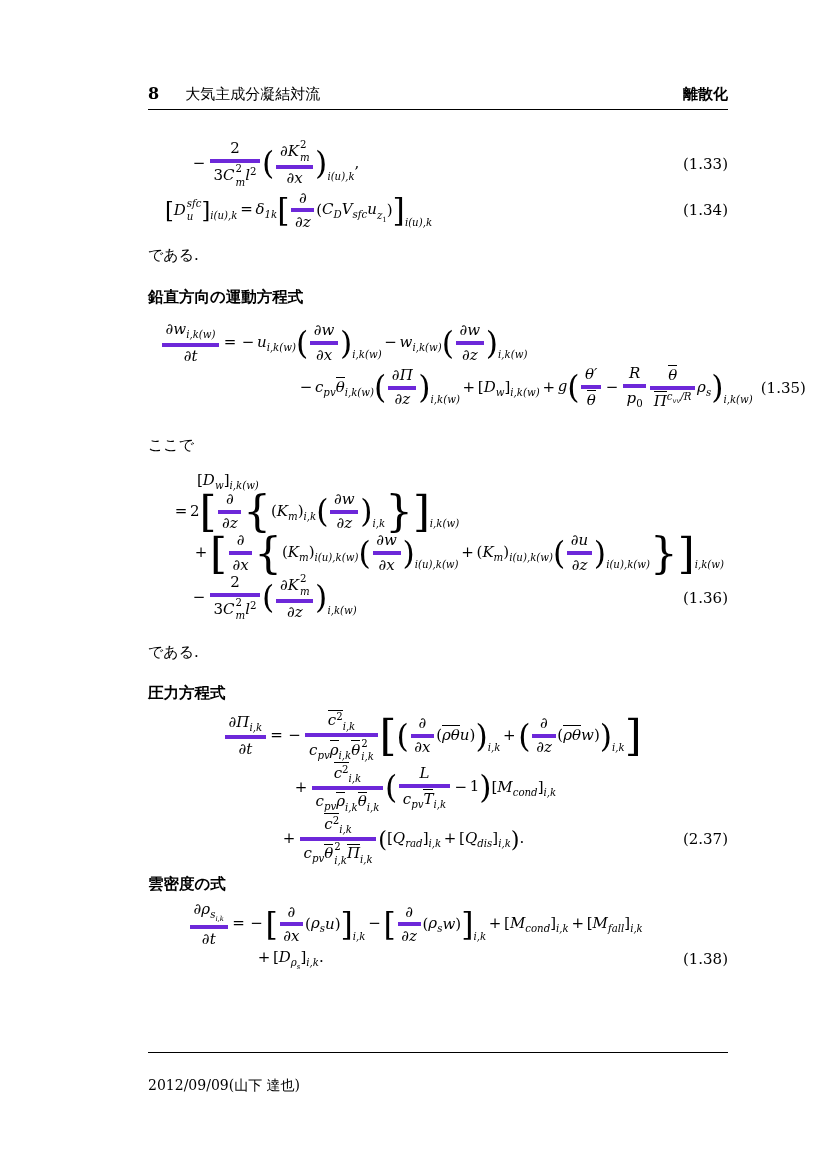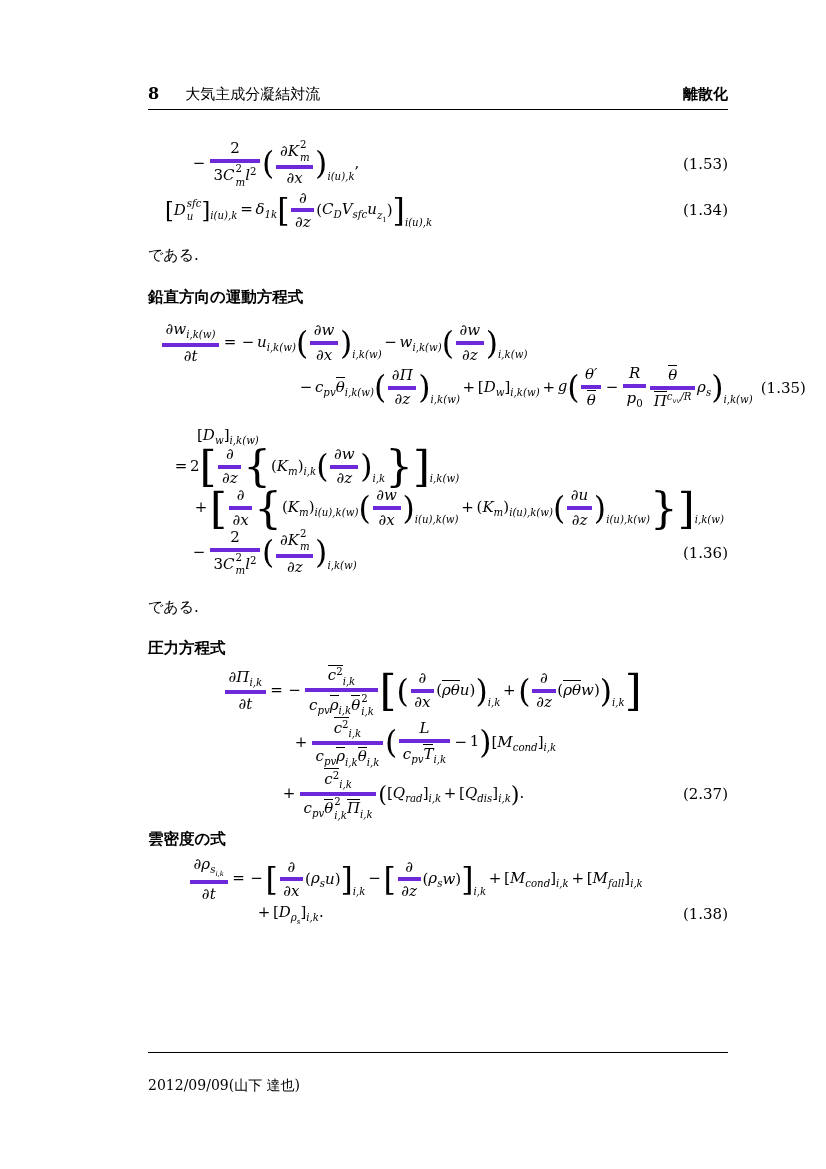--- a/index.html
+++ b/index.html
@@ -68,21 +68,21 @@
     </div>
 
     <div class="eqrow i42 mt30">
       <span class="math"><span class="mr"><span class="mo">−</span><span class="mfrac"><span class="fn"><span class="mn">2</span></span><span class="fd"><span class="mr"><span class="mn">3</span><span class="mr"><span class="mi">C</span><span class="mss">
                       <span class="sse"><span class="mn">2</span></span>
                       <span class="sse"><span class="mi">m</span></span>
                     </span></span><span class="mr"><span class="mi">l</span><span class="msup"><span class="mn">2</span></span></span></span></span></span><span class="mr"><span class="mr"><span class="md d3">(</span><span class="mfrac"><span class="fn"><span class="mr"><span class="mi">∂</span><span class="mr"><span class="mi">K</span><span class="mss">
                           <span class="sse"><span class="mn">2</span></span>
                           <span class="sse"><span class="mi">m</span></span>
                         </span></span></span></span><span class="fd"><span class="mr"><span class="mi">∂</span><span class="mi">x</span></span></span></span><span class="md d3">)</span></span><span class="msubl"><span class="mi">i(u),k</span></span></span><span class="mn">,</span></span></span>
-      <span class="eqnum">(1.53)</span>
+      <span class="eqnum">(1.33)</span>
     </div>
 
     <div class="eqrow i17 mt2">
       <span class="math"><span class="mr"><span class="mr"><span class="mr"><span class="md d2">[</span><span class="mr"><span class="mi">D</span><span class="mss">
                     <span class="sse"><span class="mi">sfc</span></span>
                     <span class="sse"><span class="mi">u</span></span>
                   </span></span><span class="md d2">]</span></span><span class="msub"><span class="mi">i(u),k</span></span></span><span class="mo">=</span><span class="mr"><span class="mi">δ</span><span class="msub"><span class="mi">1k</span></span></span><span class="mr"><span class="mr"><span class="md d3">[</span><span class="mfrac"><span class="fn"><span class="mr"><span class="mi">∂</span></span></span><span class="fd"><span class="mr"><span class="mi">∂</span><span class="mi">z</span></span></span></span><span class="mn">(</span><span class="mr"><span class="mi">C</span><span class="msub"><span class="mi">D</span></span></span><span class="mr"><span class="mi">V</span><span class="msub"><span class="mi">sfc</span></span></span><span class="mr"><span class="mi">u</span><span class="msub"><span class="mr"><span class="mi">z</span><span class="msub"><span class="mn">1</span></span></span></span></span><span class="mn">)</span><span class="md d3">]</span></span><span class="msubl"><span class="mi">i(u),k</span></span></span></span></span>
       <span class="eqnum">(1.34)</span>
     </div>
 
@@ -91,20 +91,21 @@
     <h3 class="jhead mt22">鉛直方向の運動方程式</h3>
 
     <div class="eqrow i12 mt13">
       <span class="math"><span class="mr"><span class="mfrac"><span class="fn"><span class="mr"><span class="mi">∂</span><span class="mr"><span class="mi">w</span><span class="msub"><span class="mi">i,k(w)</span></span></span></span></span><span class="fd"><span class="mr"><span class="mi">∂</span><span class="mi">t</span></span></span></span><span class="mo">=</span><span class="mo">−</span><span class="mr"><span class="mi">u</span><span class="msub"><span class="mi">i,k(w)</span></span></span><span class="mr"><span class="mr"><span class="md d3">(</span><span class="mfrac"><span class="fn"><span class="mr"><span class="mi">∂</span><span class="mi">w</span></span></span><span class="fd"><span class="mr"><span class="mi">∂</span><span class="mi">x</span></span></span></span><span class="md d3">)</span></span><span class="msubl"><span class="mi">i,k(w)</span></span></span><span class="mo">−</span><span class="mr"><span class="mi">w</span><span class="msub"><span class="mi">i,k(w)</span></span></span><span class="mr"><span class="mr"><span class="md d3">(</span><span class="mfrac"><span class="fn"><span class="mr"><span class="mi">∂</span><span class="mi">w</span></span></span><span class="fd"><span class="mr"><span class="mi">∂</span><span class="mi">z</span></span></span></span><span class="md d3">)</span></span><span class="msubl"><span class="mi">i,k(w)</span></span></span></span></span>
     </div>
     <div class="eqrow i149 mt0">
       <span class="math"><span class="mr"><span class="mo">−</span><span class="mr"><span class="mi">c</span><span class="msub"><span class="mi">pv</span></span></span><span class="mr"><span class="mov"><span class="mi">θ</span></span><span class="msub"><span class="mi">i,k(w)</span></span></span><span class="mr"><span class="mr"><span class="md d3">(</span><span class="mfrac"><span class="fn"><span class="mr"><span class="mi">∂</span><span class="mi">Π</span></span></span><span class="fd"><span class="mr"><span class="mi">∂</span><span class="mi">z</span></span></span></span><span class="md d3">)</span></span><span class="msubl"><span class="mi">i,k(w)</span></span></span><span class="mo">+</span><span class="mr"><span class="mr"><span class="mn">[</span><span class="mr"><span class="mi">D</span><span class="msub"><span class="mi">w</span></span></span><span class="mn">]</span></span><span class="msub"><span class="mi">i,k(w)</span></span></span><span class="mo">+</span><span class="mi">g</span><span class="mr"><span class="mr"><span class="md d3">(</span><span class="mfrac"><span class="fn"><span class="mi">θ′</span></span><span class="fd"><span class="mov"><span class="mi">θ</span></span></span></span><span class="mo">−</span><span class="mfrac"><span class="fn"><span class="mi">R</span></span><span class="fd"><span class="mr"><span class="mi">p</span><span class="msub"><span class="mn">0</span></span></span></span></span><span class="mfrac"><span class="fn"><span class="mov"><span class="mi">θ</span></span></span><span class="fd"><span class="mr"><span class="mov"><span class="mi">Π</span></span><span class="msup"><span class="mr"><span class="mr"><span class="mi">c</span><span class="msub"><span class="mi">vv</span></span></span><span class="mi">/R</span></span></span></span></span></span><span class="mr"><span class="mi">ρ</span><span class="msub"><span class="mi">s</span></span></span><span class="md d3">)</span></span><span class="msubl"><span class="mi">i,k(w)</span></span></span></span></span>
       <span class="eqnum">(1.35)</span>
     </div>
 
+    <p class="jtext mt26">ここで</p>
 
     <div class="eqrow i49 mt16">
       <span class="math"><span class="mr"><span class="mr"><span class="mr"><span class="mn">[</span><span class="mr"><span class="mi">D</span><span class="msub"><span class="mi">w</span></span></span><span class="mn">]</span></span><span class="msub"><span class="mi">i,k(w)</span></span></span></span></span>
     </div>
     <div class="eqrow i24 mt0">
       <span class="math"><span class="mr"><span class="mo">=</span><span class="mn">2</span><span class="mr"><span class="mr"><span class="md d4">[</span><span class="mfrac"><span class="fn"><span class="mr"><span class="mi">∂</span></span></span><span class="fd"><span class="mr"><span class="mi">∂</span><span class="mi">z</span></span></span></span><span class="md d4">{</span><span class="mr"><span class="mr"><span class="mn">(</span><span class="mr"><span class="mi">K</span><span class="msub"><span class="mi">m</span></span></span><span class="mn">)</span></span><span class="msub"><span class="mi">i,k</span></span></span><span class="mr"><span class="mr"><span class="md d3">(</span><span class="mfrac"><span class="fn"><span class="mr"><span class="mi">∂</span><span class="mi">w</span></span></span><span class="fd"><span class="mr"><span class="mi">∂</span><span class="mi">z</span></span></span></span><span class="md d3">)</span></span><span class="msubl"><span class="mi">i,k</span></span></span><span class="md d4">}</span><span class="md d4">]</span></span><span class="msubl"><span class="mi">i,k(w)</span></span></span></span></span>
     </div>
     <div class="eqrow i44 mt0">
       <span class="math"><span class="mr"><span class="mo">+</span><span class="mr"><span class="mr"><span class="md d4">[</span><span class="mfrac"><span class="fn"><span class="mr"><span class="mi">∂</span></span></span><span class="fd"><span class="mr"><span class="mi">∂</span><span class="mi">x</span></span></span></span><span class="md d4">{</span><span class="mr"><span class="mr"><span class="mn">(</span><span class="mr"><span class="mi">K</span><span class="msub"><span class="mi">m</span></span></span><span class="mn">)</span></span><span class="msub"><span class="mi">i(u),k(w)</span></span></span><span class="mr"><span class="mr"><span class="md d3">(</span><span class="mfrac"><span class="fn"><span class="mr"><span class="mi">∂</span><span class="mi">w</span></span></span><span class="fd"><span class="mr"><span class="mi">∂</span><span class="mi">x</span></span></span></span><span class="md d3">)</span></span><span class="msubl"><span class="mi">i(u),k(w)</span></span></span><span class="mo">+</span><span class="mr"><span class="mr"><span class="mn">(</span><span class="mr"><span class="mi">K</span><span class="msub"><span class="mi">m</span></span></span><span class="mn">)</span></span><span class="msub"><span class="mi">i(u),k(w)</span></span></span><span class="mr"><span class="mr"><span class="md d3">(</span><span class="mfrac"><span class="fn"><span class="mr"><span class="mi">∂</span><span class="mi">u</span></span></span><span class="fd"><span class="mr"><span class="mi">∂</span><span class="mi">z</span></span></span></span><span class="md d3">)</span></span><span class="msubl"><span class="mi">i(u),k(w)</span></span></span><span class="md d4">}</span><span class="md d4">]</span></span><span class="msubl"><span class="mi">i,k(w)</span></span></span></span></span>
     </div>

